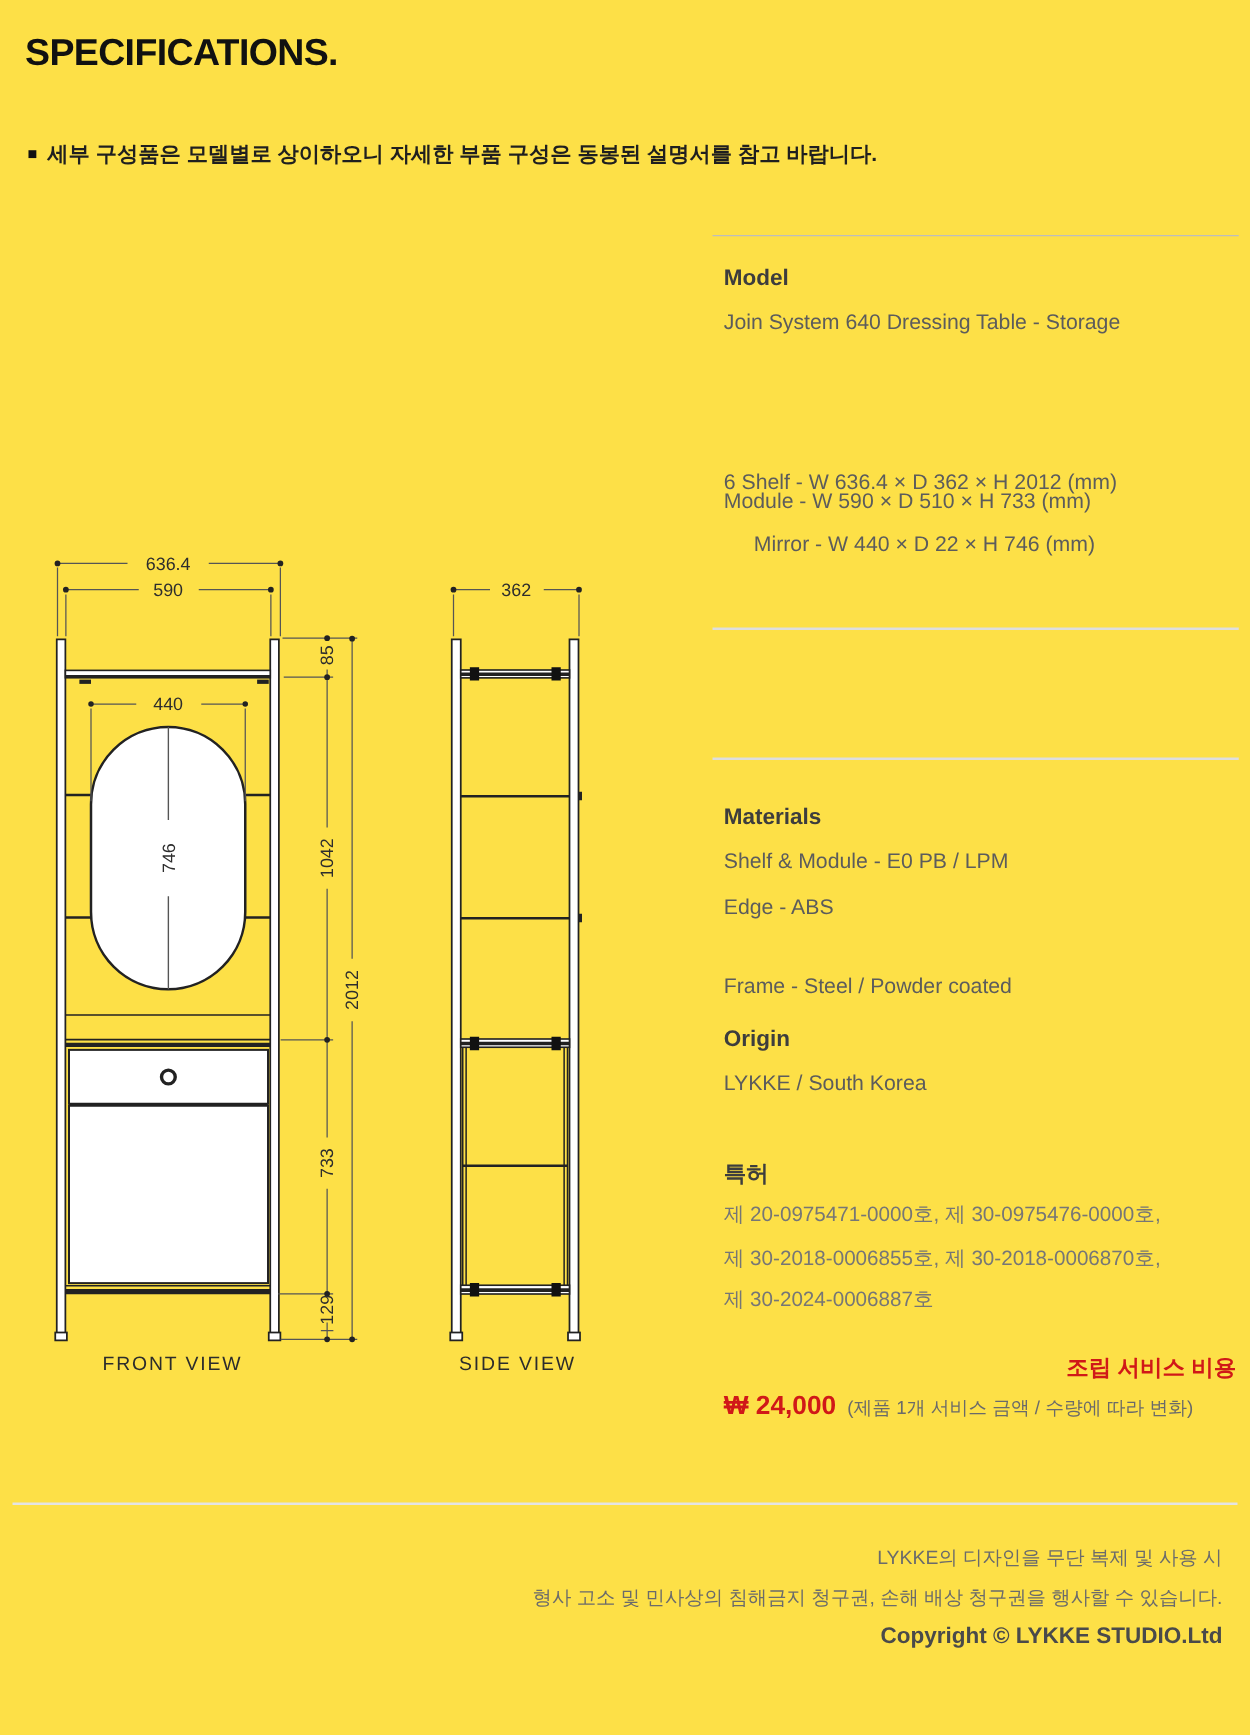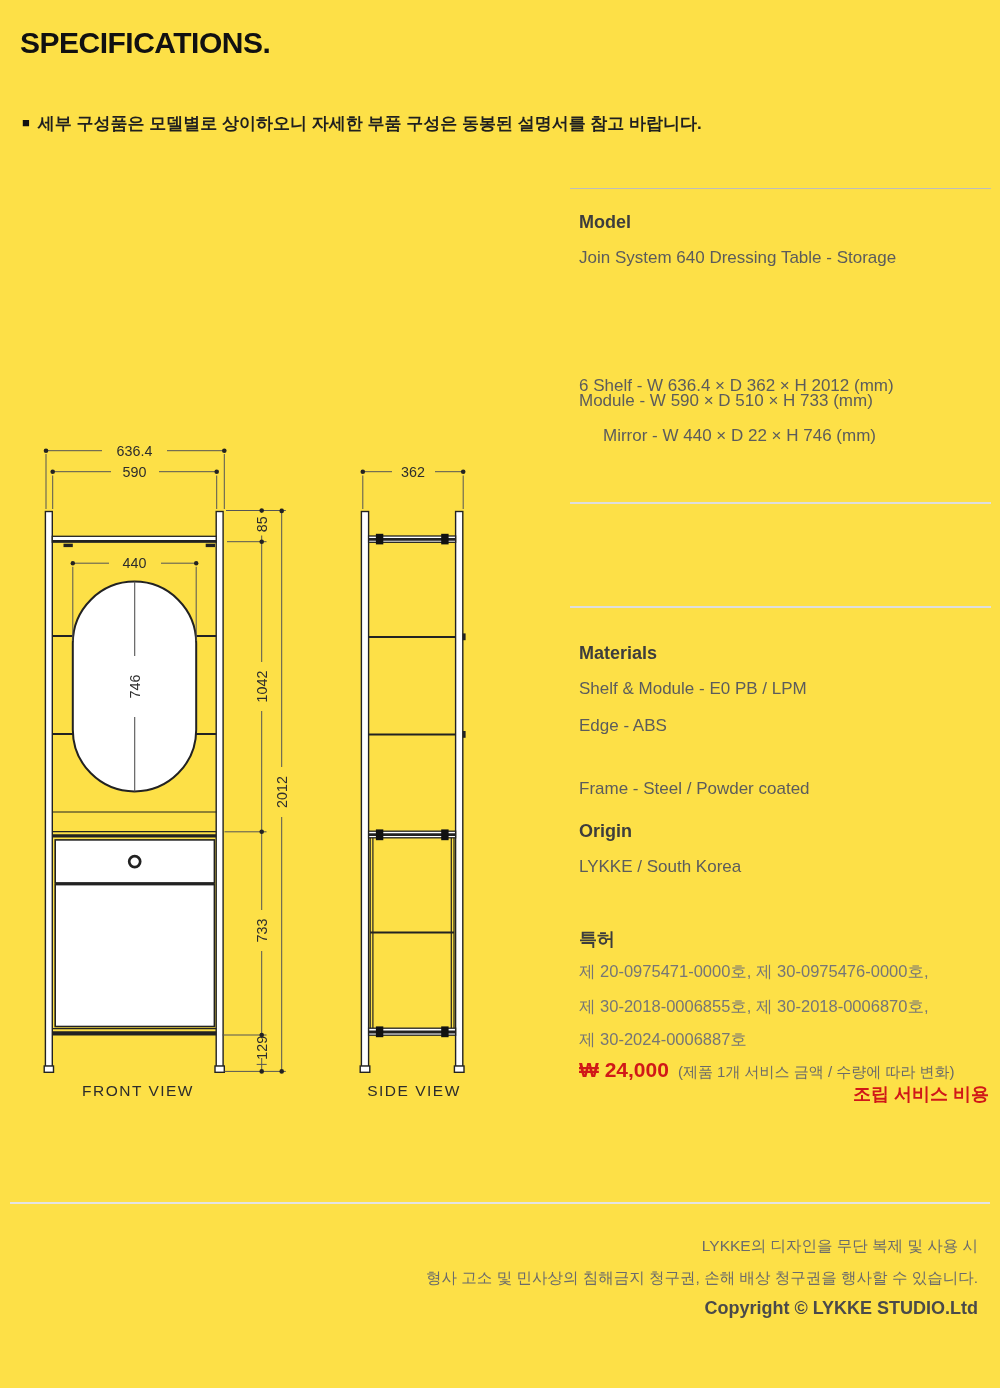--- a/index.html
+++ b/index.html
@@ -25,21 +25,21 @@
   .red-h  { font-size:18px; font-weight:700;text-align:right; }
   .price-row { display:flex; align-items:baseline; gap:9px; }
   .price  { font-size:21px; font-weight:700; }
   .price-note { font-size:15px; color:#6a6a6a; }
 
   .m-top-212 { top:212px; } .m-top-248 { top:248px; }
   .m-top-319 { top:319px; } .m-top-356 { top:356px;margin-top:20px; } .m-top-391 { top:391px; } .m-top-426 { top:426px;margin-left:24px; }
   .m-top-643 { top:643px; } .m-top-679 { top:679px; } .m-top-716 { top:716px; } .m-top-751 { top:779px; }
   .m-top-821 { top:821px; } .m-top-857 { top:857px; }
   .m-top-927 { top:927px; } .m-top-961 { top:961px; } .m-top-996 { top:996px; } .m-top-1029 { top:1029px; }
-  .m-top-1082 { top:1082px; } .m-top-1113 { top:1058px;text-align:right; }
+  .m-top-1082 { top:1082px; } .m-top-1113 { top:1113px;text-align:right; }
 
   .drawing { position:absolute; left:0; top:430px; }
   .drawing text { font-family:"Liberation Sans", sans-serif; font-size:14.3px; fill:#2d2d2d; }
   .drawing text.cap { font-size:15.5px; letter-spacing:1.5px; fill:#2c2c2c; }
 
   .footer-line { position:absolute; right:22px; text-align:left; color:#6b6b6b; font-size:15.5px; }
   .f1 { top:1236px; } .f2 { top:1268px; }
   .fcopy { top:1298px; font-size:18px; font-weight:600; color:#4a4a4a; }
 </style>
 </head>

